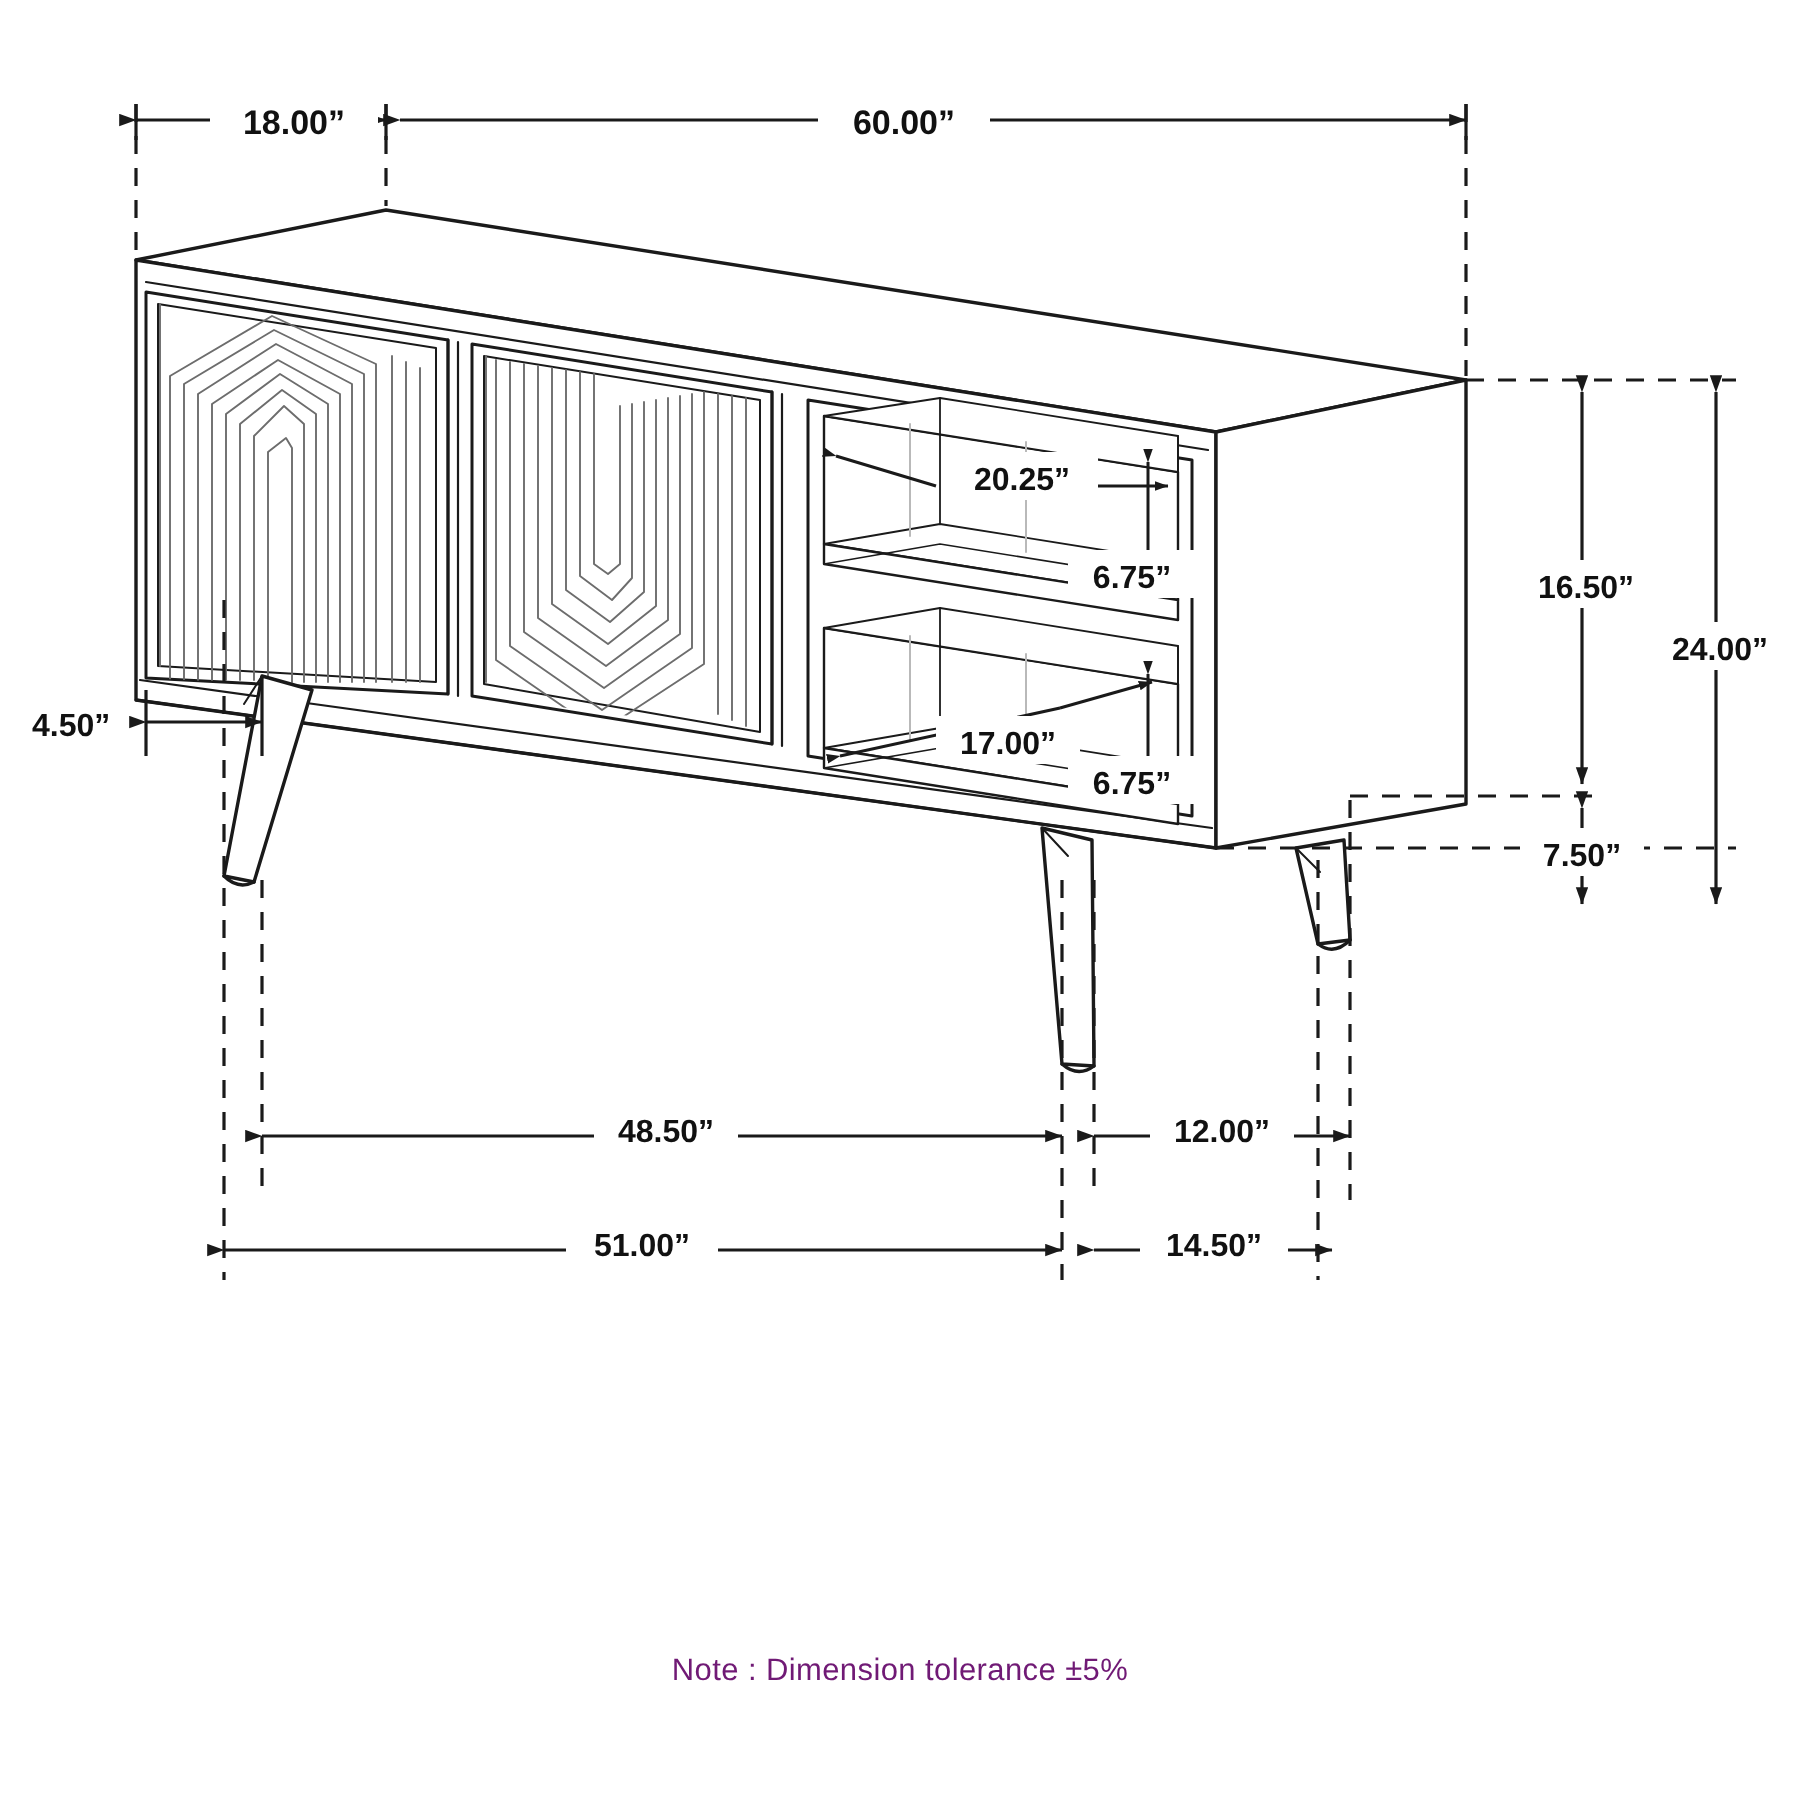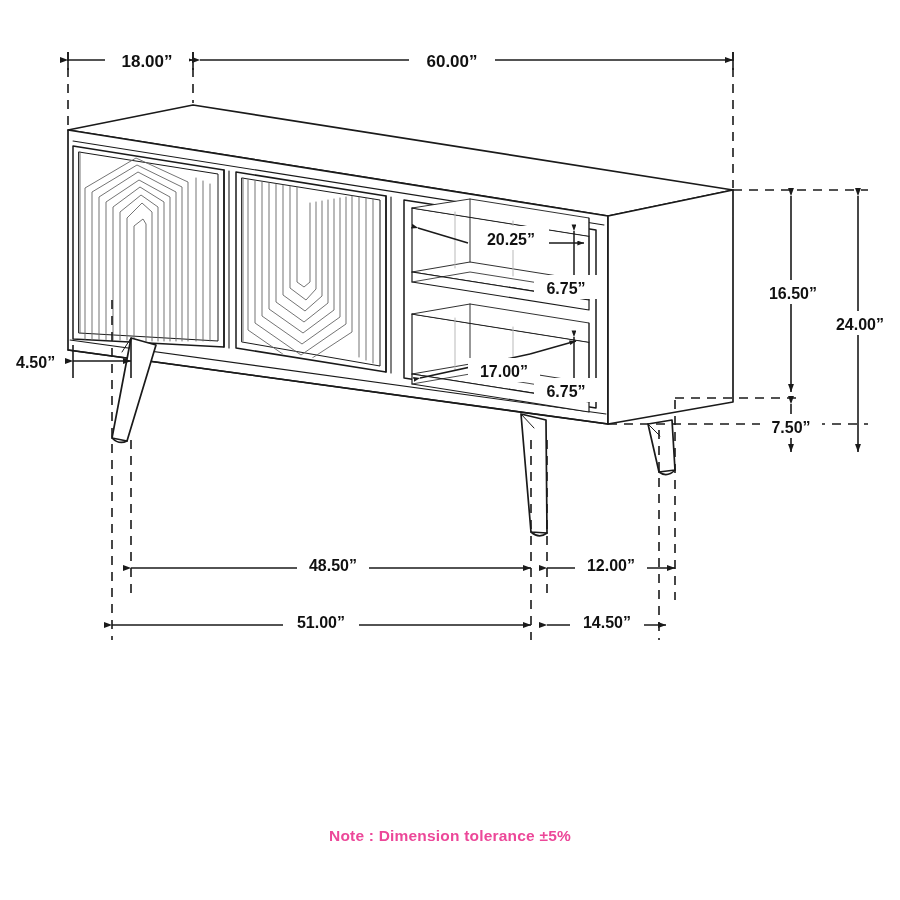--- a/index.html
+++ b/index.html
@@ -1,21 +1,21 @@
 <!DOCTYPE html>
 <html><head>
 <meta charset="utf-8">
 <style>
   html,body{margin:0;padding:0;background:#ffffff;}
   body{width:900px;height:900px;overflow:hidden;
        font-family:"Liberation Sans", sans-serif;}
   #stage{position:relative;width:900px;height:659px;background:#fff;}
   #drawing{position:absolute;left:0;top:0;width:900px;height:900px;}
   .note{position:absolute;left:0;top:827px;width:900px;text-align:center;
-        font-size:15.5px;font-weight:bold;color:#ec4899;letter-spacing:.2px;}
+        font-size:15.5px;font-weight:normal;color:#701a75;letter-spacing:.2px;}
 </style>
 </head>
 <body>
 
 <div id="stage">
 
   <svg id="drawing" viewBox="0 0 900 900">
     <defs>
       <marker id="ah" markerWidth="9" markerHeight="9" refX="8.4" refY="3.1" orient="auto" markerUnits="userSpaceOnUse">
         <path d="M0,0 L8.6,3.1 L0,6.2 z" fill="#1a1a1a"></path>

